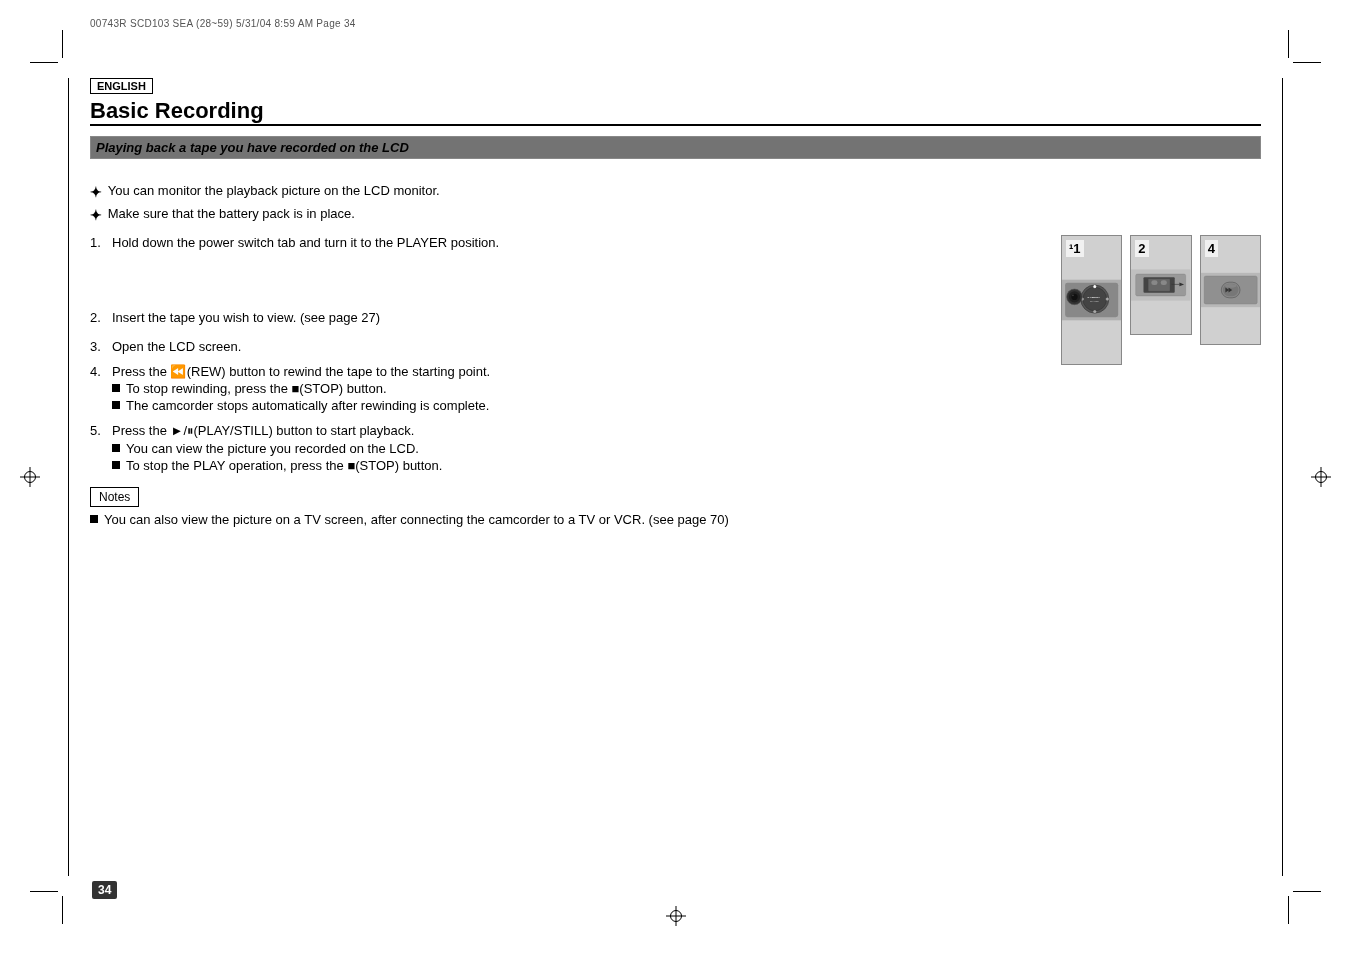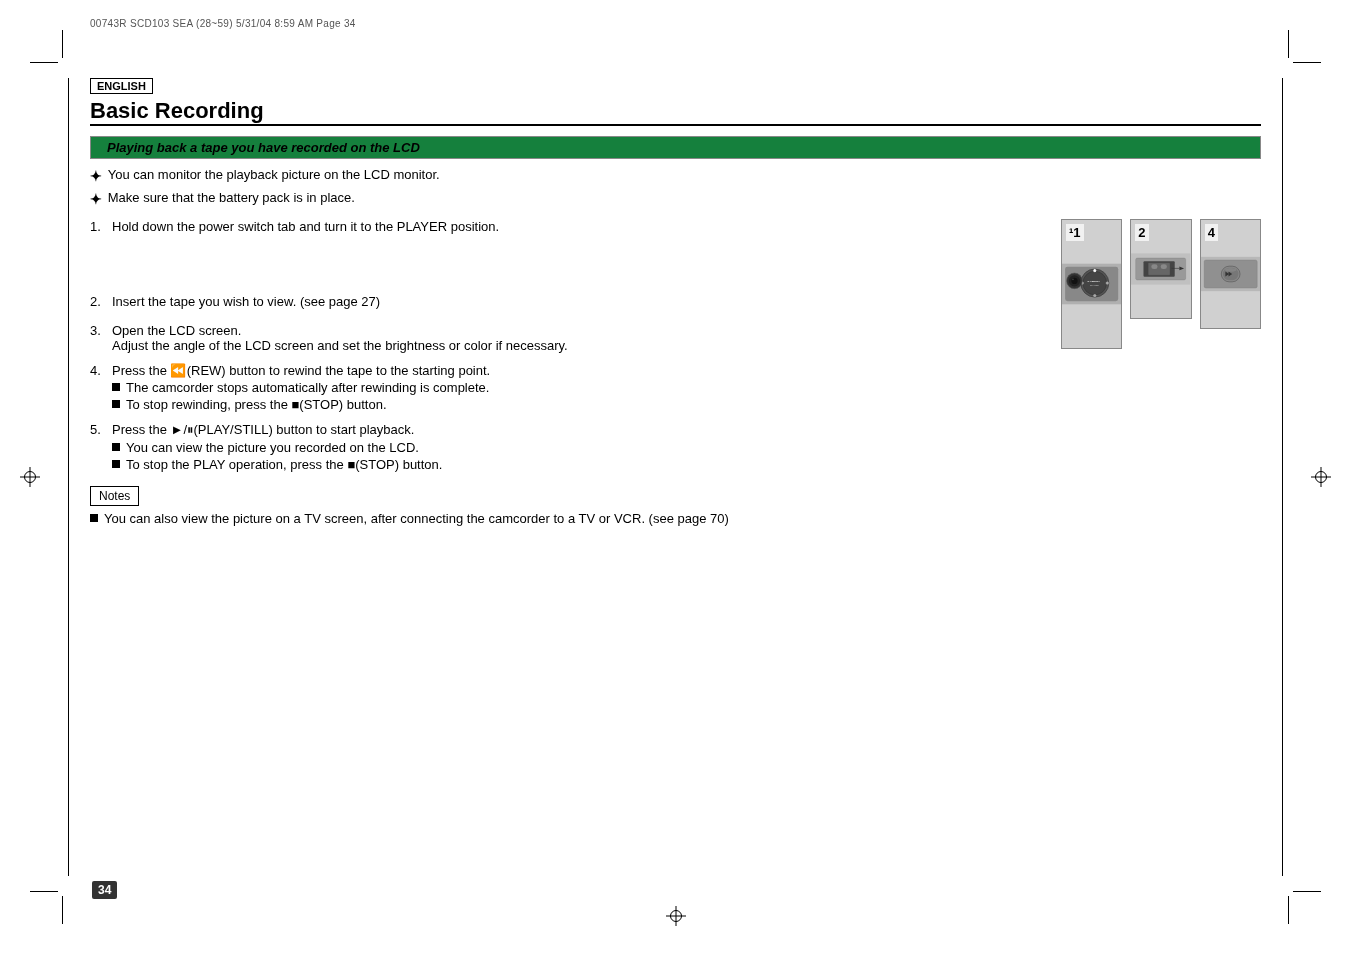--- a/index.html
+++ b/index.html
@@ -104,26 +104,26 @@
     
     .page-title {
       font-size: 22px;
       font-weight: bold;
       border-bottom: 2px solid #000;
       margin-bottom: 10px;
     }
 
     
     .section-subtitle {
-      background: #15803d;
-      padding: 3px 16px;
+      background: #737373;
+      padding: 3px 5px;
       font-size: 13px;
       font-style: italic;
       font-weight: bold;
-      margin-bottom: 8px;
+      margin-bottom: 24px;
       border: 1px solid #888;
     }
 
     
     .cross-bullet {
       display: flex;
       align-items: flex-start;
       margin-bottom: 3px;
       font-size: 13px;
     }
@@ -338,35 +338,34 @@
           <span class="step-num">2.</span>
           <div class="step-content">
             <span>Insert the tape you wish to view. (see page 27)</span>
           </div>
         </div>
 
         <div class="step" style="margin-bottom:10px;">
           <span class="step-num">3.</span>
           <div class="step-content">
             <div>Open the LCD screen.</div>
-            <div>Adjust the angle of the LCD screen and set the brightness or color if necessary.</div>
           </div>
         </div>
 
         <div class="step" style="margin-bottom:10px;">
           <span class="step-num">4.</span>
           <div class="step-content">
             <div>Press the ⏪(REW) button to rewind the tape to the starting point.</div>
             <div class="sub-step">
               <span class="black-square"></span>
-              <span>The camcorder stops automatically after rewinding is complete.</span>
+              <span>To stop rewinding, press the ■(STOP) button.</span>
             </div>
             <div class="sub-step">
               <span class="black-square"></span>
-              <span>To stop rewinding, press the ■(STOP) button.</span>
+              <span>The camcorder stops automatically after rewinding is complete.</span>
             </div>
           </div>
         </div>
 
         <div class="step" style="margin-bottom:10px;">
           <span class="step-num">5.</span>
           <div class="step-content">
             <div>Press the ►/⏸(PLAY/STILL) button to start playback.</div>
             <div class="sub-step">
               <span class="black-square"></span>

